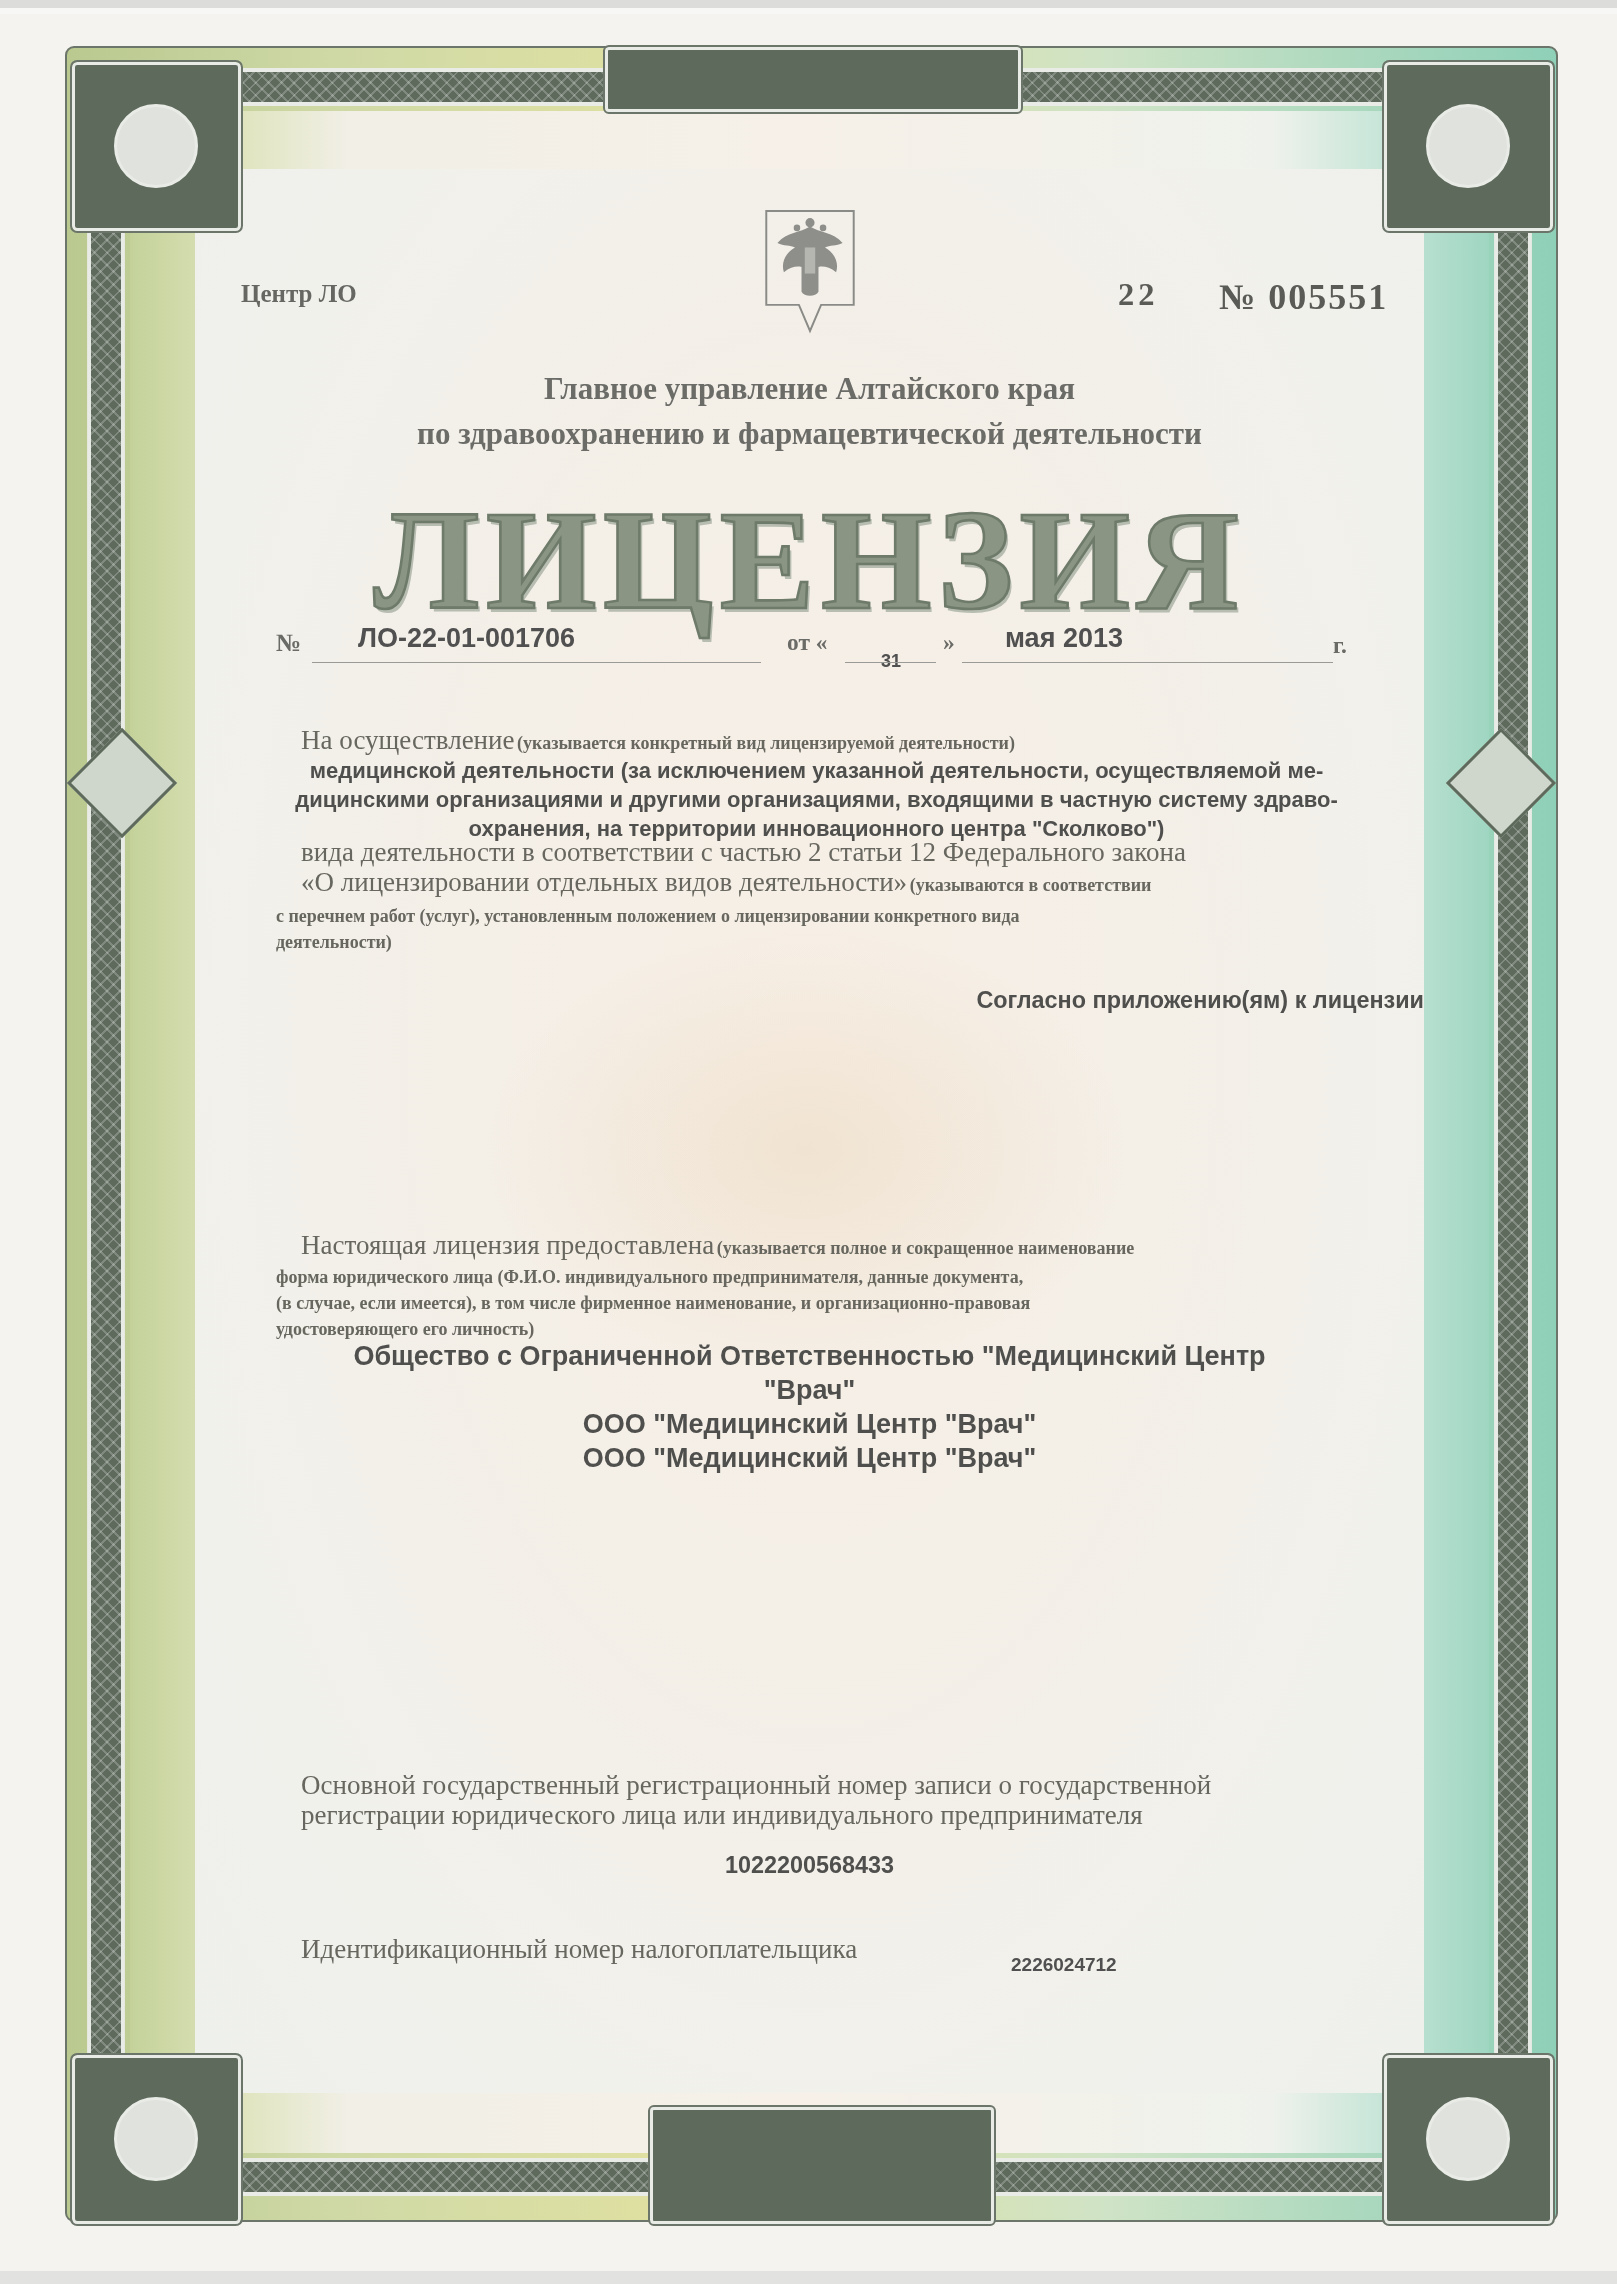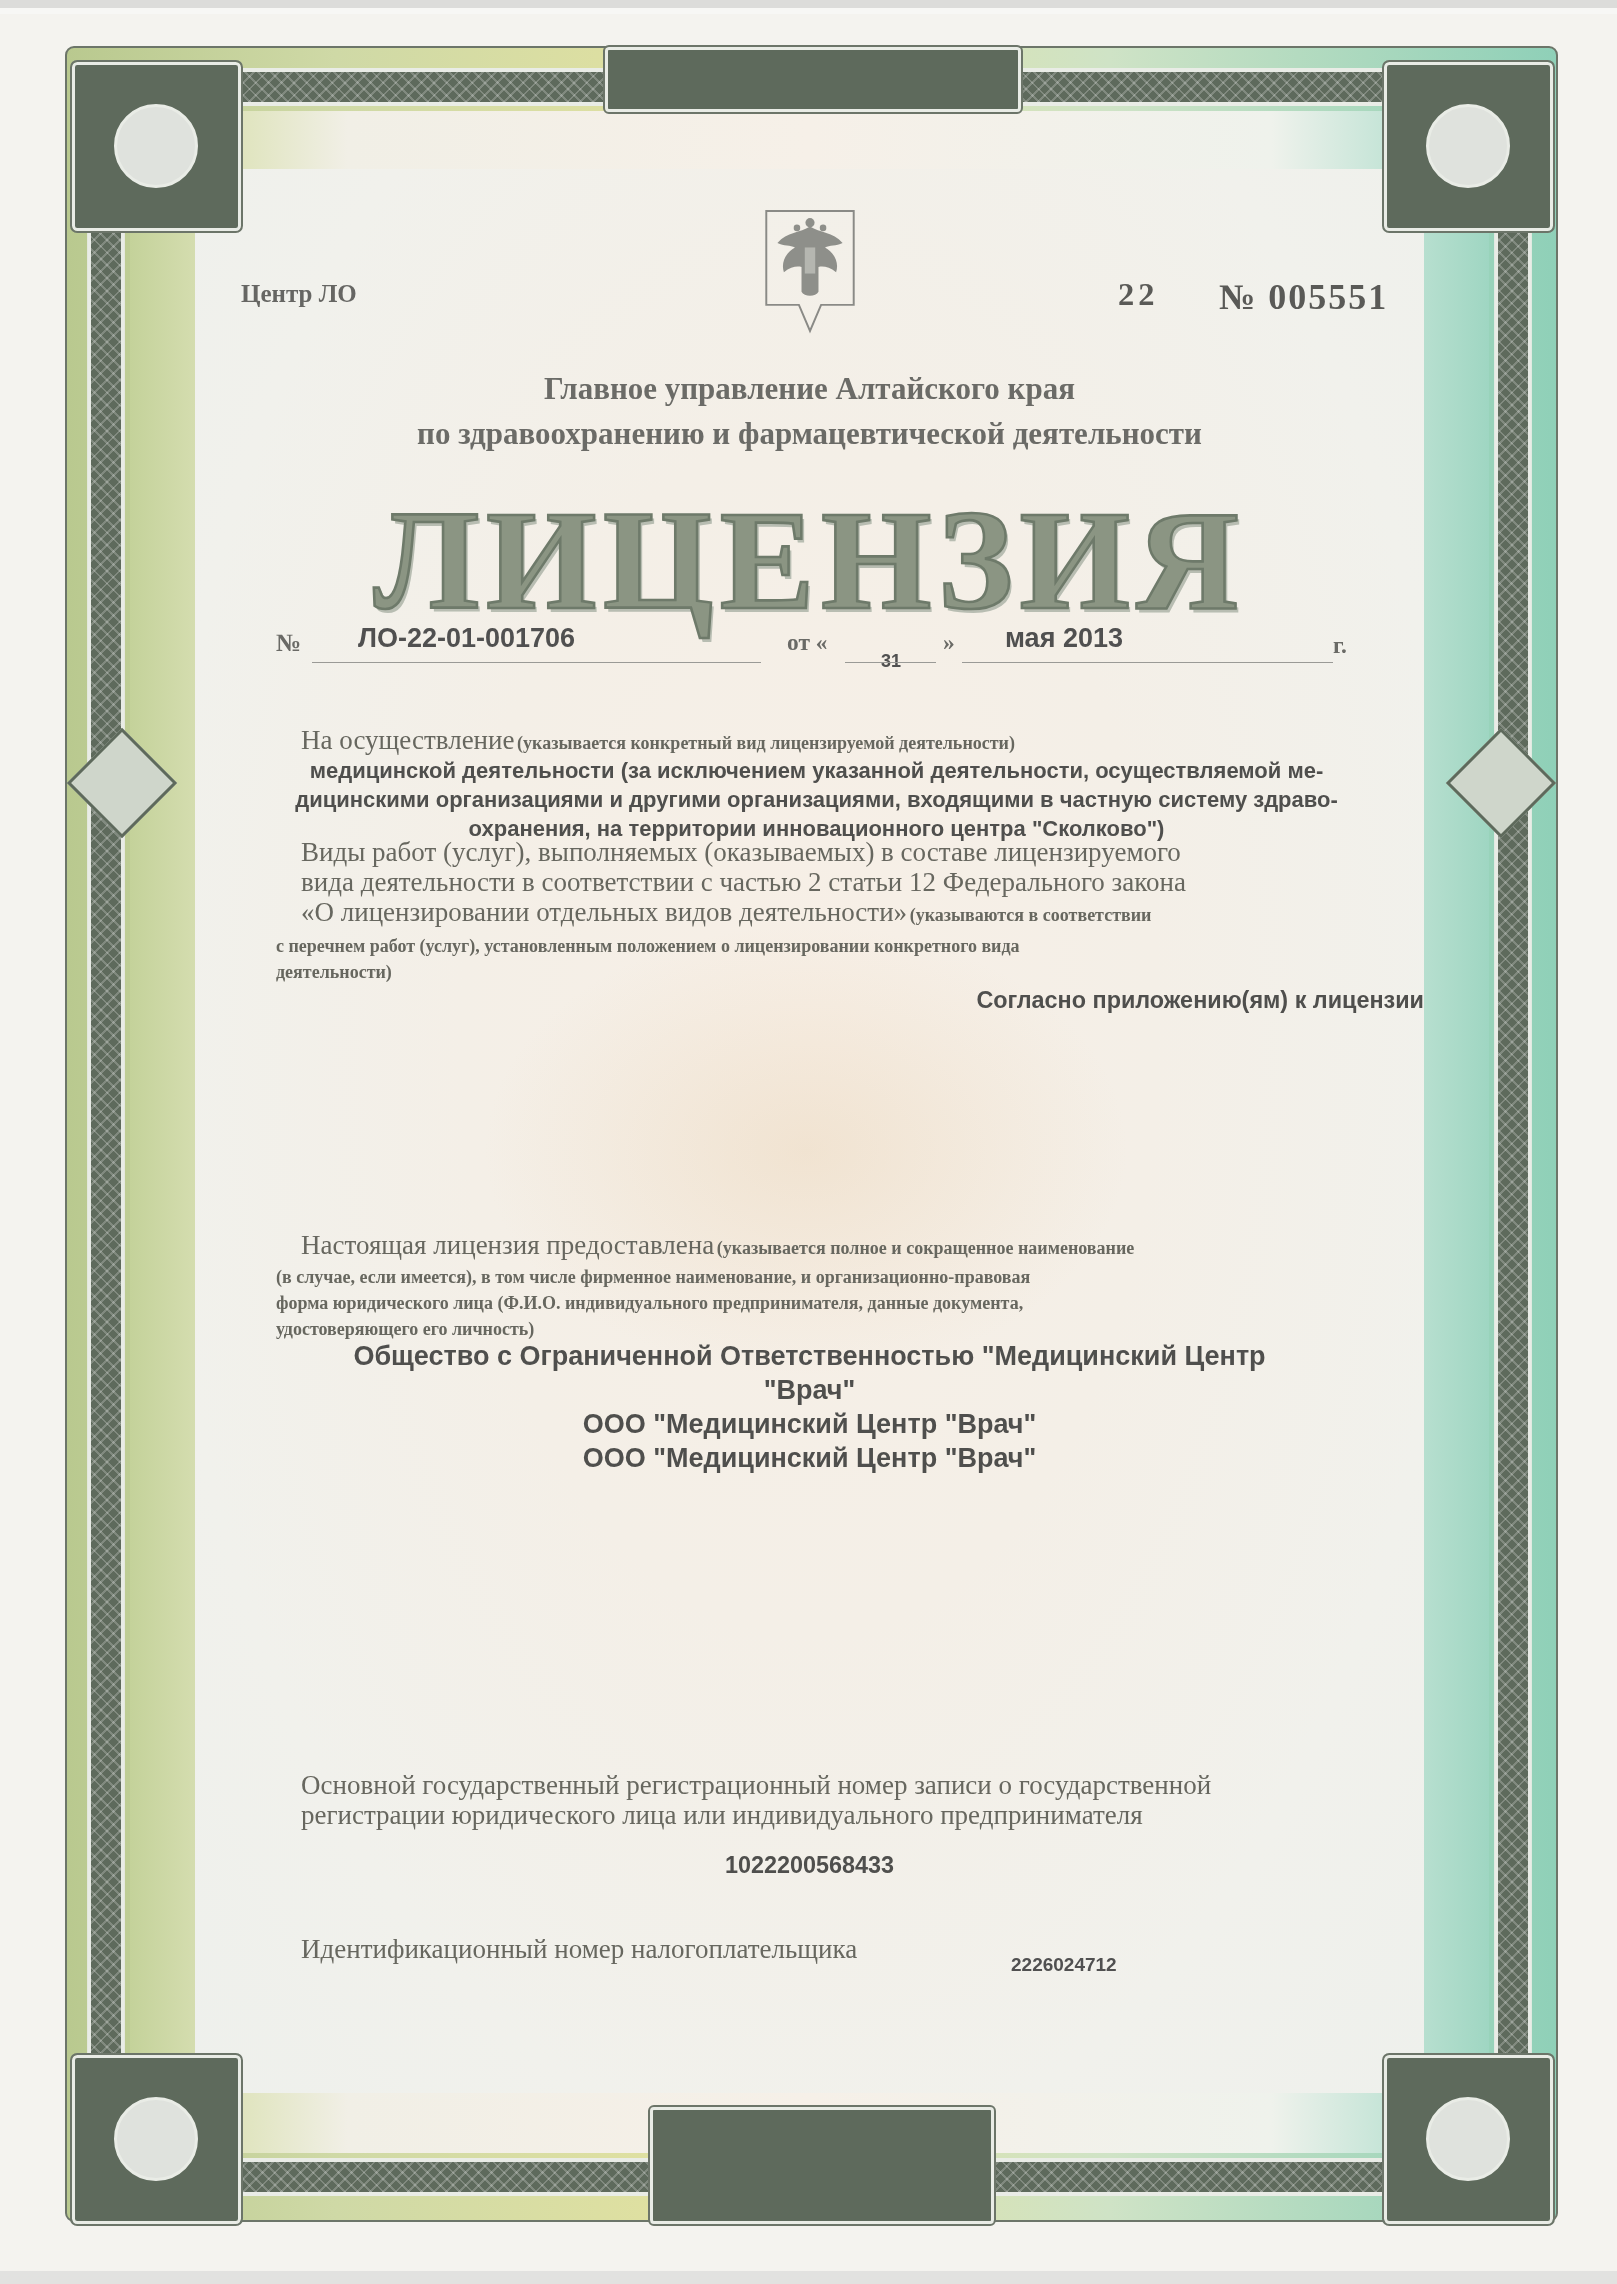--- a/index.html
+++ b/index.html
@@ -175,38 +175,37 @@
   <span class="lead">На осуществление</span>
   <span class="hint">(указывается конкретный вид лицензируемой деятельности)</span>
 </div>
 <div class="abs filled-center" style="top:756px; font-size:22px; line-height:29px; left:280px; width:1073px;">
   <div>медицинской деятельности (за исключением указанной деятельности, осуществляемой ме-</div>
   <div>дицинскими организациями и другими организациями, входящими в частную систему здраво-</div>
   <div>охранения, на территории инновационного центра "Сколково")</div>
 </div>
 
 <div class="abs para" style="top:837px; line-height:30px;">
-  <div class="lead">Виды работ (услуг), выполняемых (оказываемых) в составе лицензируемого</div>
   <div class="lead">вида деятельности в соответствии с частью 2 статьи 12 Федерального закона</div>
   <div>
     <span class="lead">«О лицензировании отдельных видов деятельности»</span>
     <span class="hint">(указываются в соответствии</span>
   </div>
   <div class="hint" style="line-height:26px;">с перечнем работ (услуг), установленным положением о лицензировании конкретного вида</div>
   <div class="hint" style="line-height:26px;">деятельности)</div>
 </div>
 <div class="abs filled-center" style="top:987px; font-size:23.4px;text-align:right;">Согласно приложению(ям) к лицензии</div>
 
 <div class="abs para" style="top:1232px; line-height:26px;">
   <div>
     <span class="lead">Настоящая лицензия предоставлена</span>
     <span class="hint">(указывается полное и сокращенное наименование</span>
   </div>
+  <div class="hint">форма юридического лица (Ф.И.О. индивидуального предпринимателя, данные документа,</div>
   <div class="hint">(в случае, если имеется), в том числе фирменное наименование, и организационно-правовая</div>
-  <div class="hint">форма юридического лица (Ф.И.О. индивидуального предпринимателя, данные документа,</div>
   <div class="hint">удостоверяющего его личность)</div>
 </div>
 <div class="abs filled-center" style="top:1339px; font-size:27px; line-height:34px;">
   <div>Общество с Ограниченной Ответственностью "Медицинский Центр</div>
   <div>"Врач"</div>
   <div>ООО "Медицинский Центр "Врач"</div>
   <div>ООО "Медицинский Центр "Врач"</div>
 </div>
 
 <div class="abs para" style="top:1770px; line-height:30px;">

